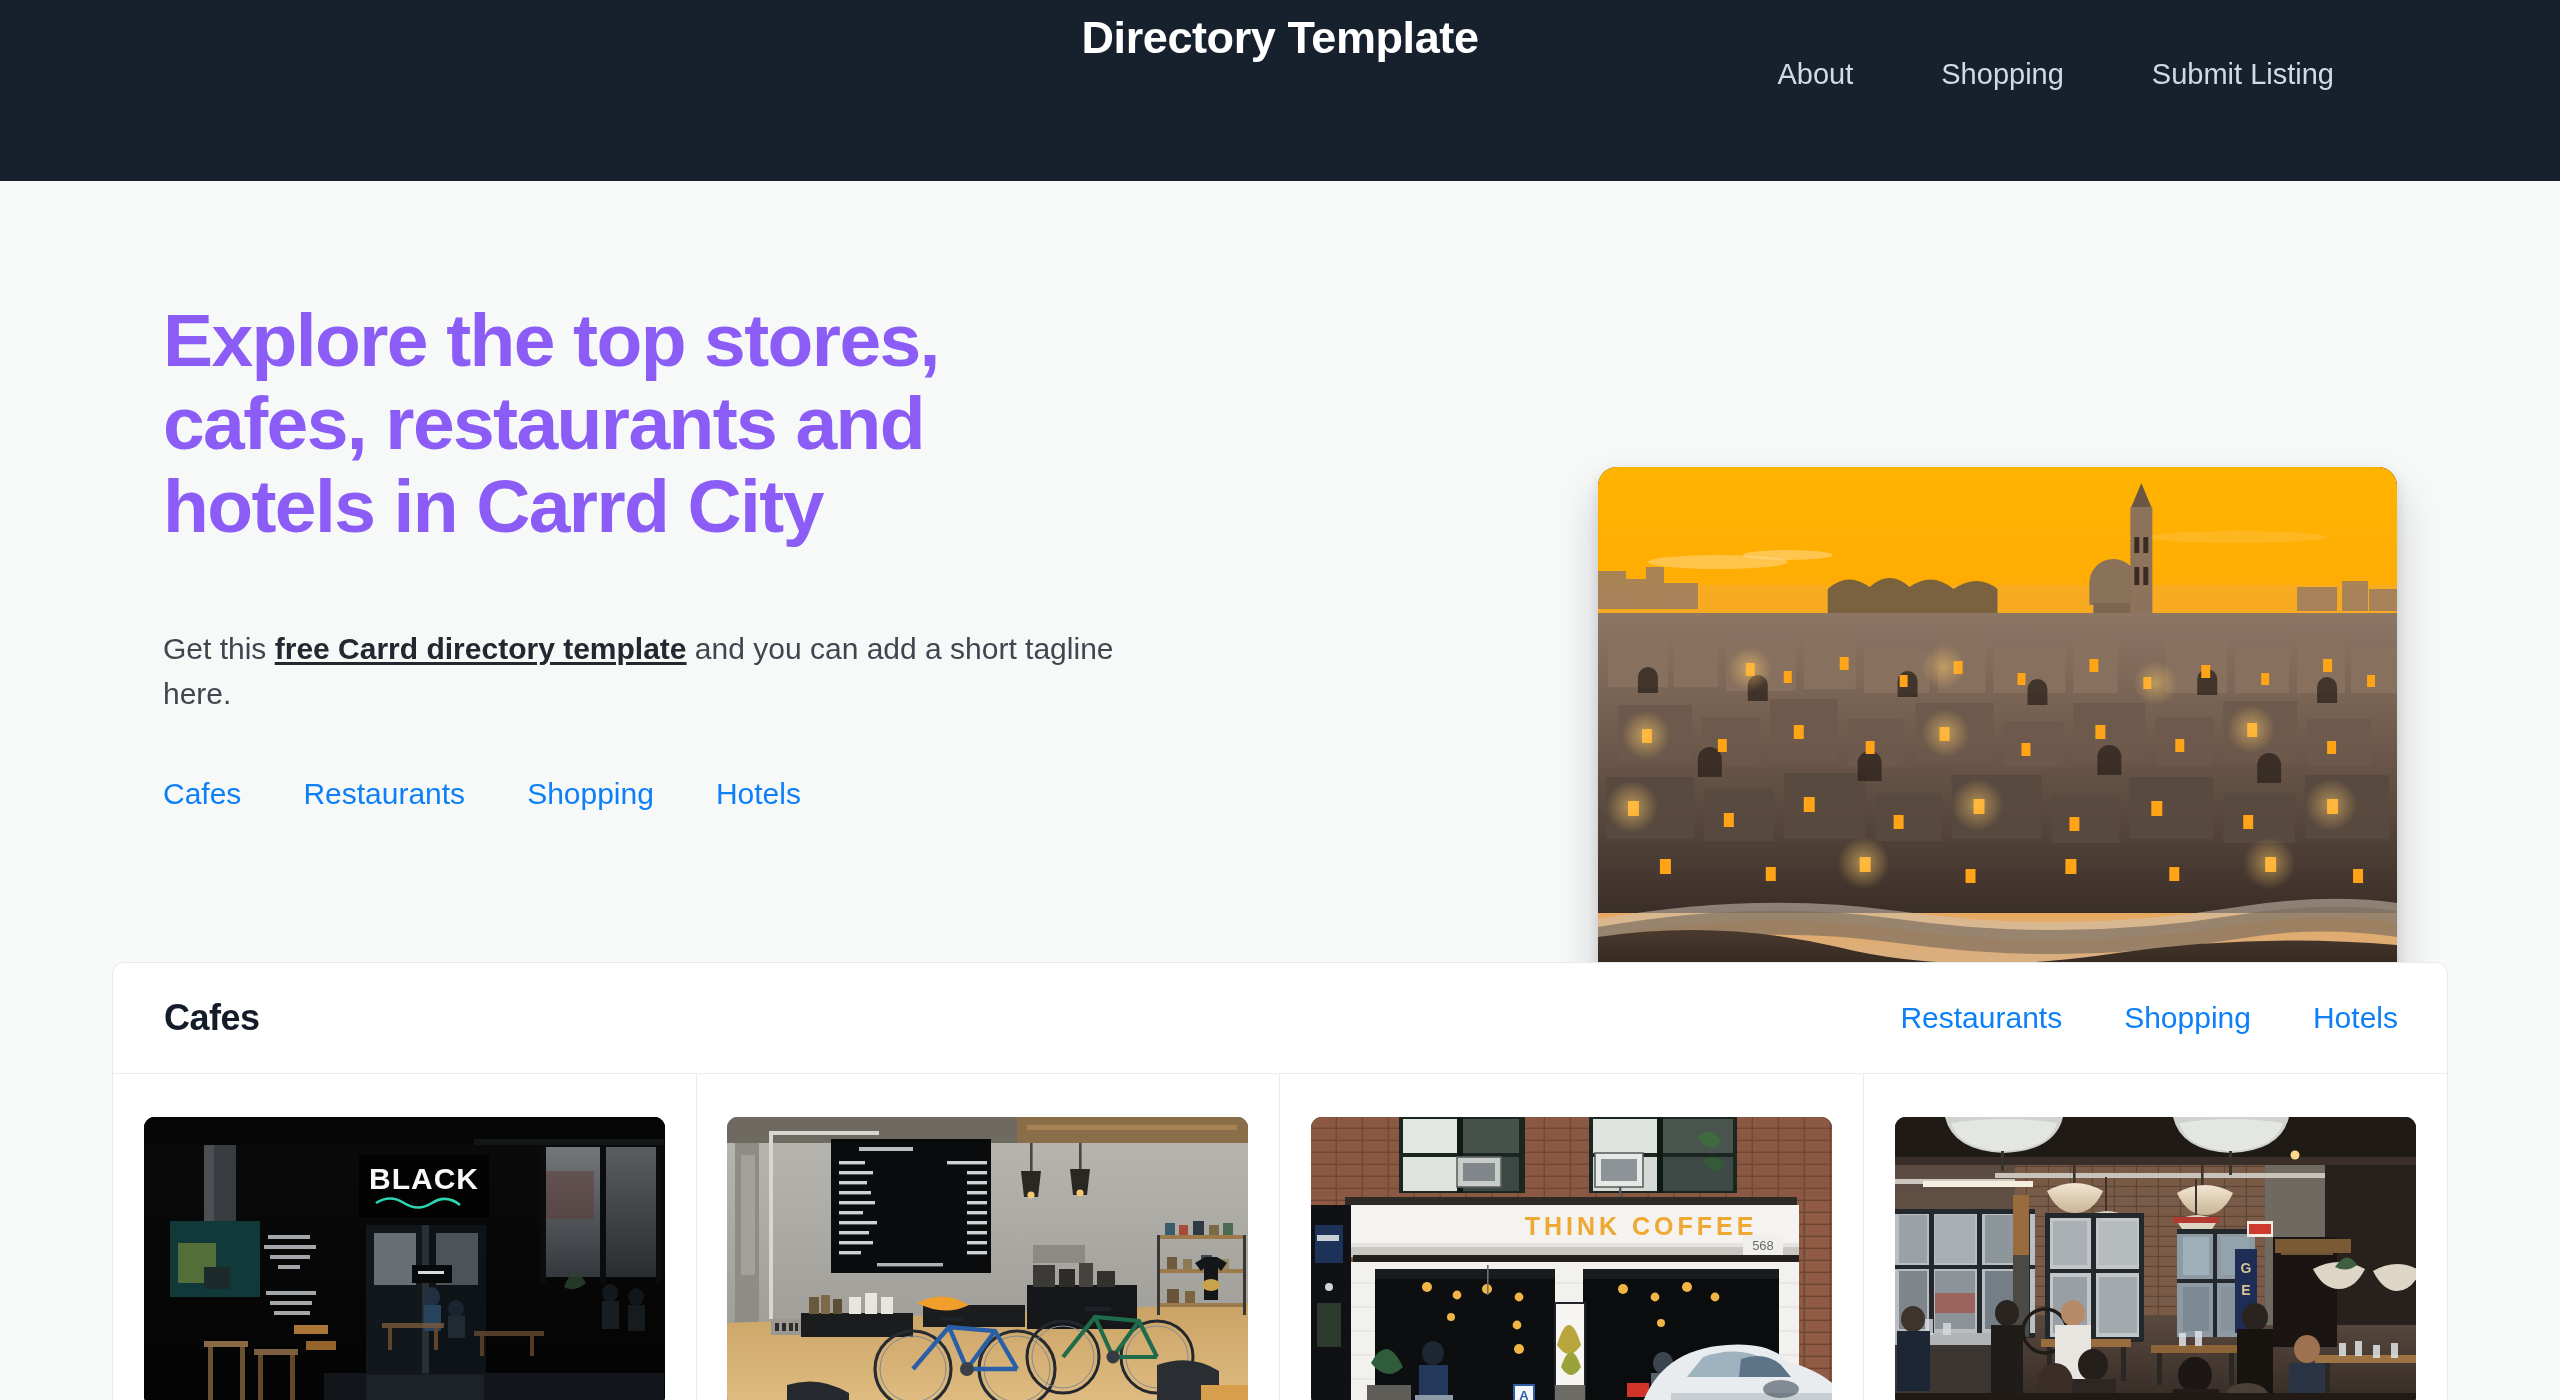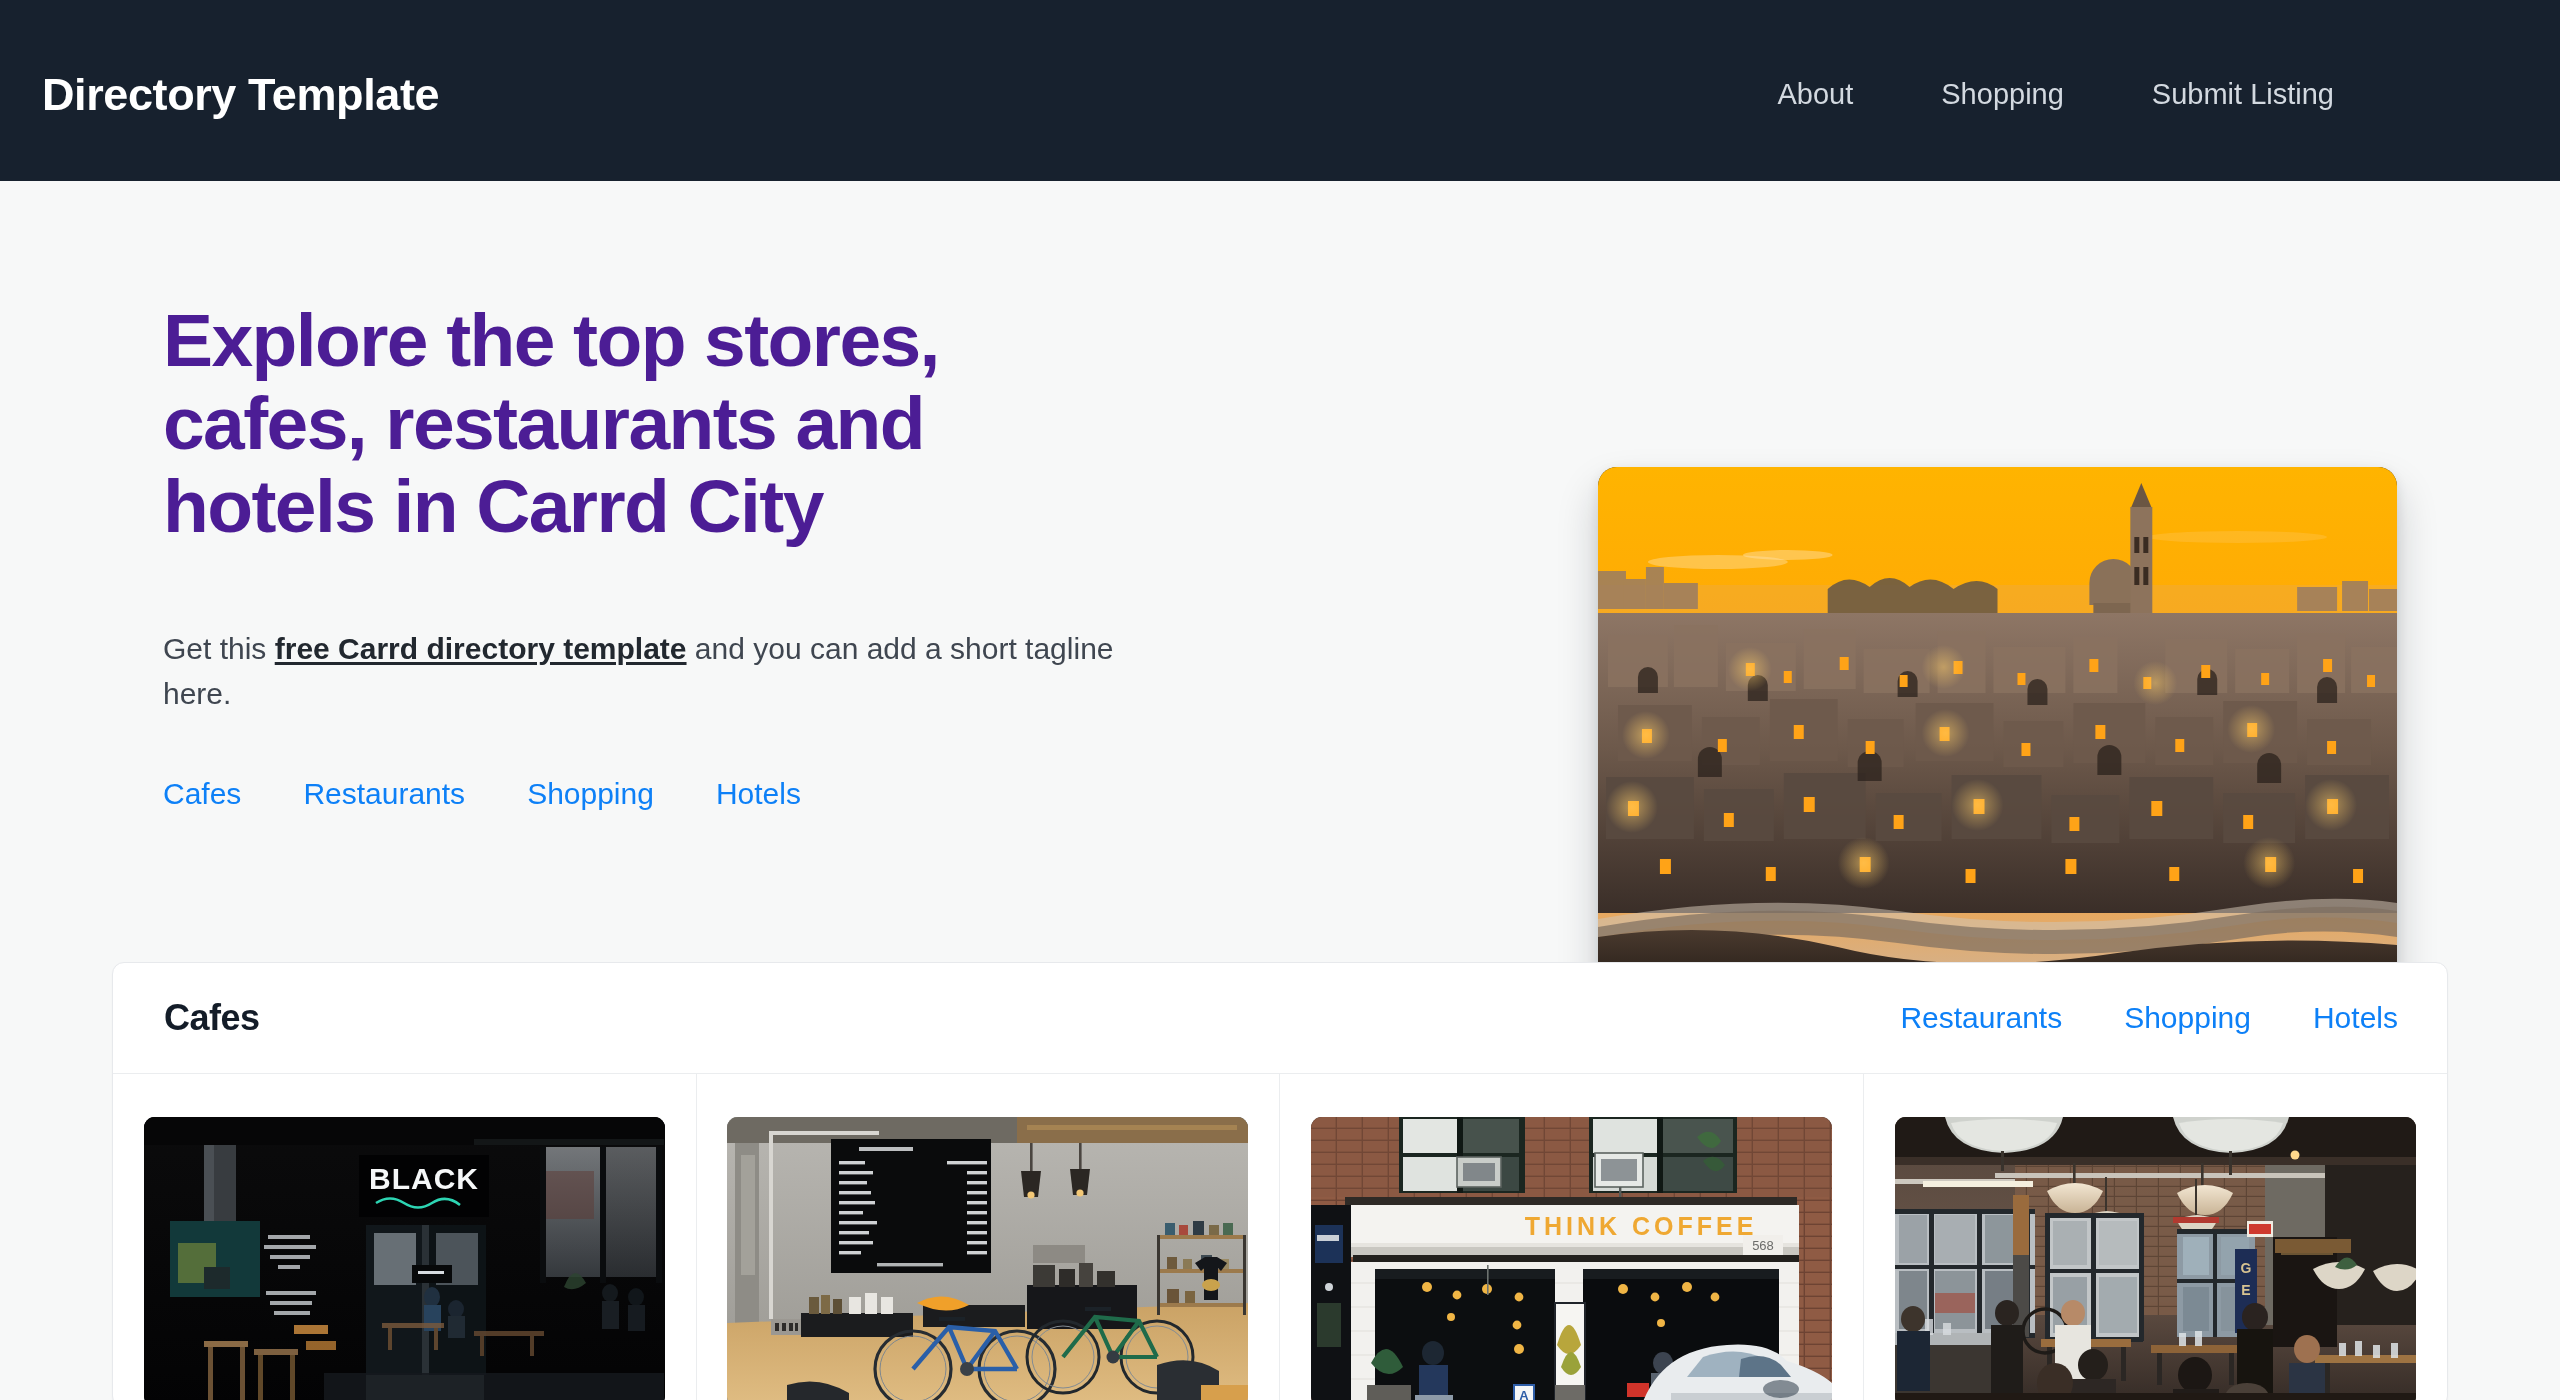--- a/index.html
+++ b/index.html
@@ -16,21 +16,22 @@
     -webkit-font-smoothing: antialiased;
   }
 
   
   .site-header {
     width: 100%;
     height: 181px;
     background: #17212e;
     display: flex;
     align-items: center;
-    padding: 8px 42px 0 42px;
+    padding: 15px 42px 0 42px;
+    flex-direction: column;
   }
 
   .brand {
     font-size: 45px;
     font-weight: bold;
     color: #ffffff;
     letter-spacing: -0.4px;
     line-height: 1;
   }
 
@@ -59,21 +60,21 @@
   }
 
   .hero-left {
     width: 1320px;
     padding-left: 163px;
   }
 
   .hero-title {
     font-size: 75px;
     font-weight: bold;
-    color: #4c1d95;
+    color: #8b5cf6;
     line-height: 1.105;
     letter-spacing: -1.6px;
     max-width: 960px;
   }
 
   .hero-tagline {
     margin-top: 78px;
     font-size: 30px;
     color: #3f4650;
     line-height: 1.52;

